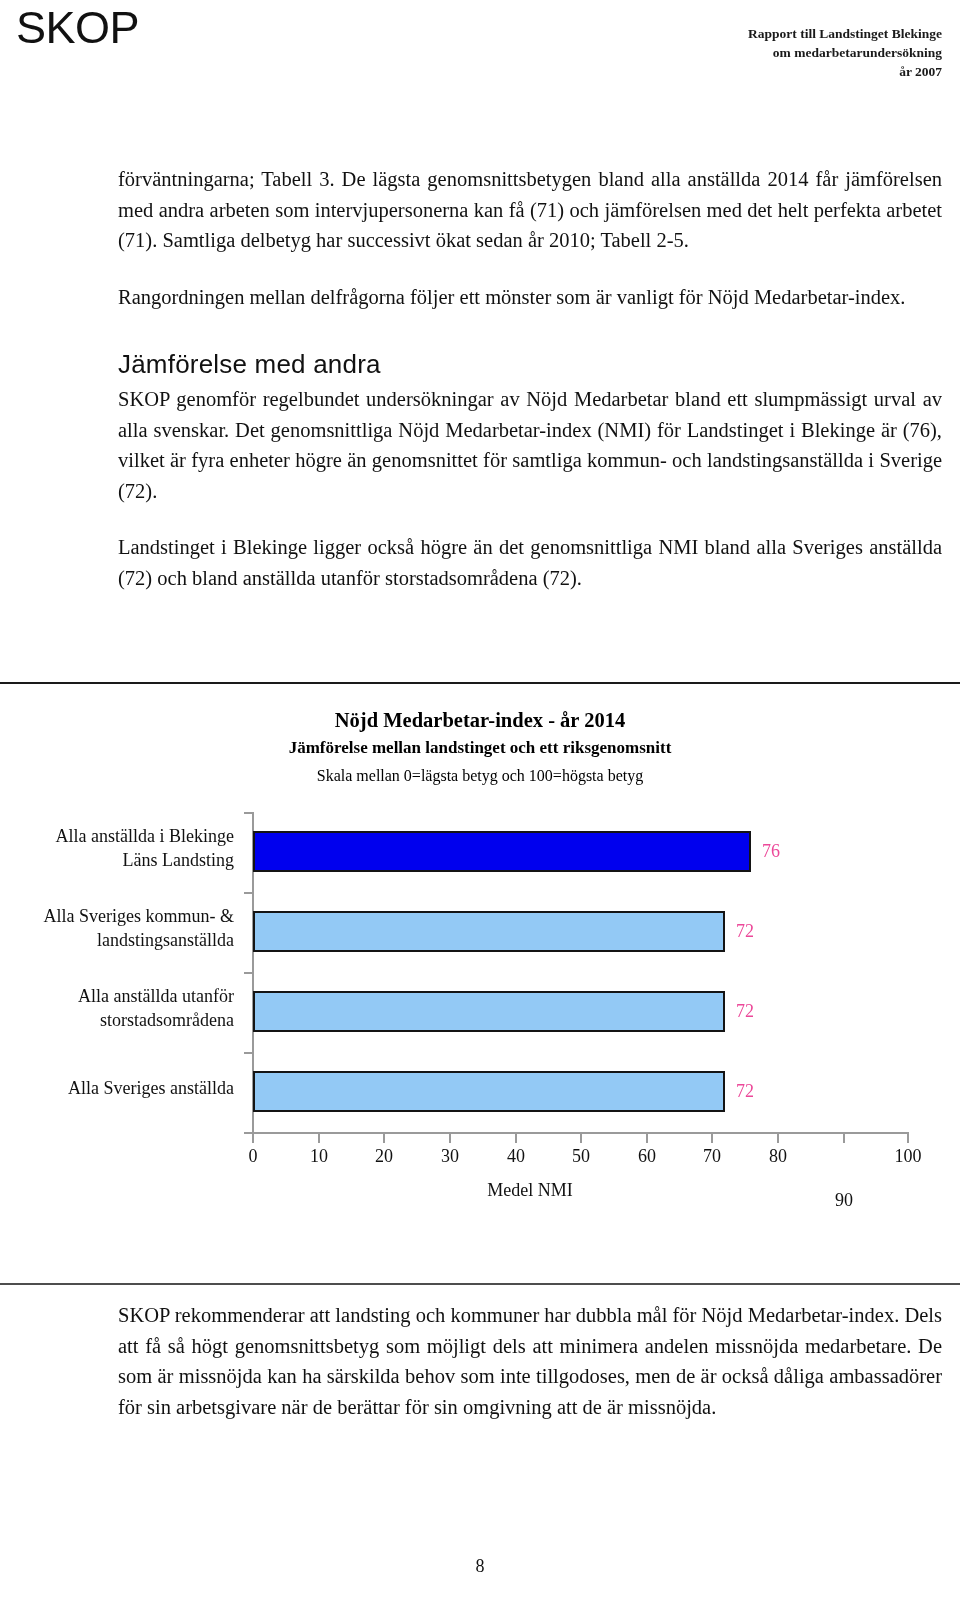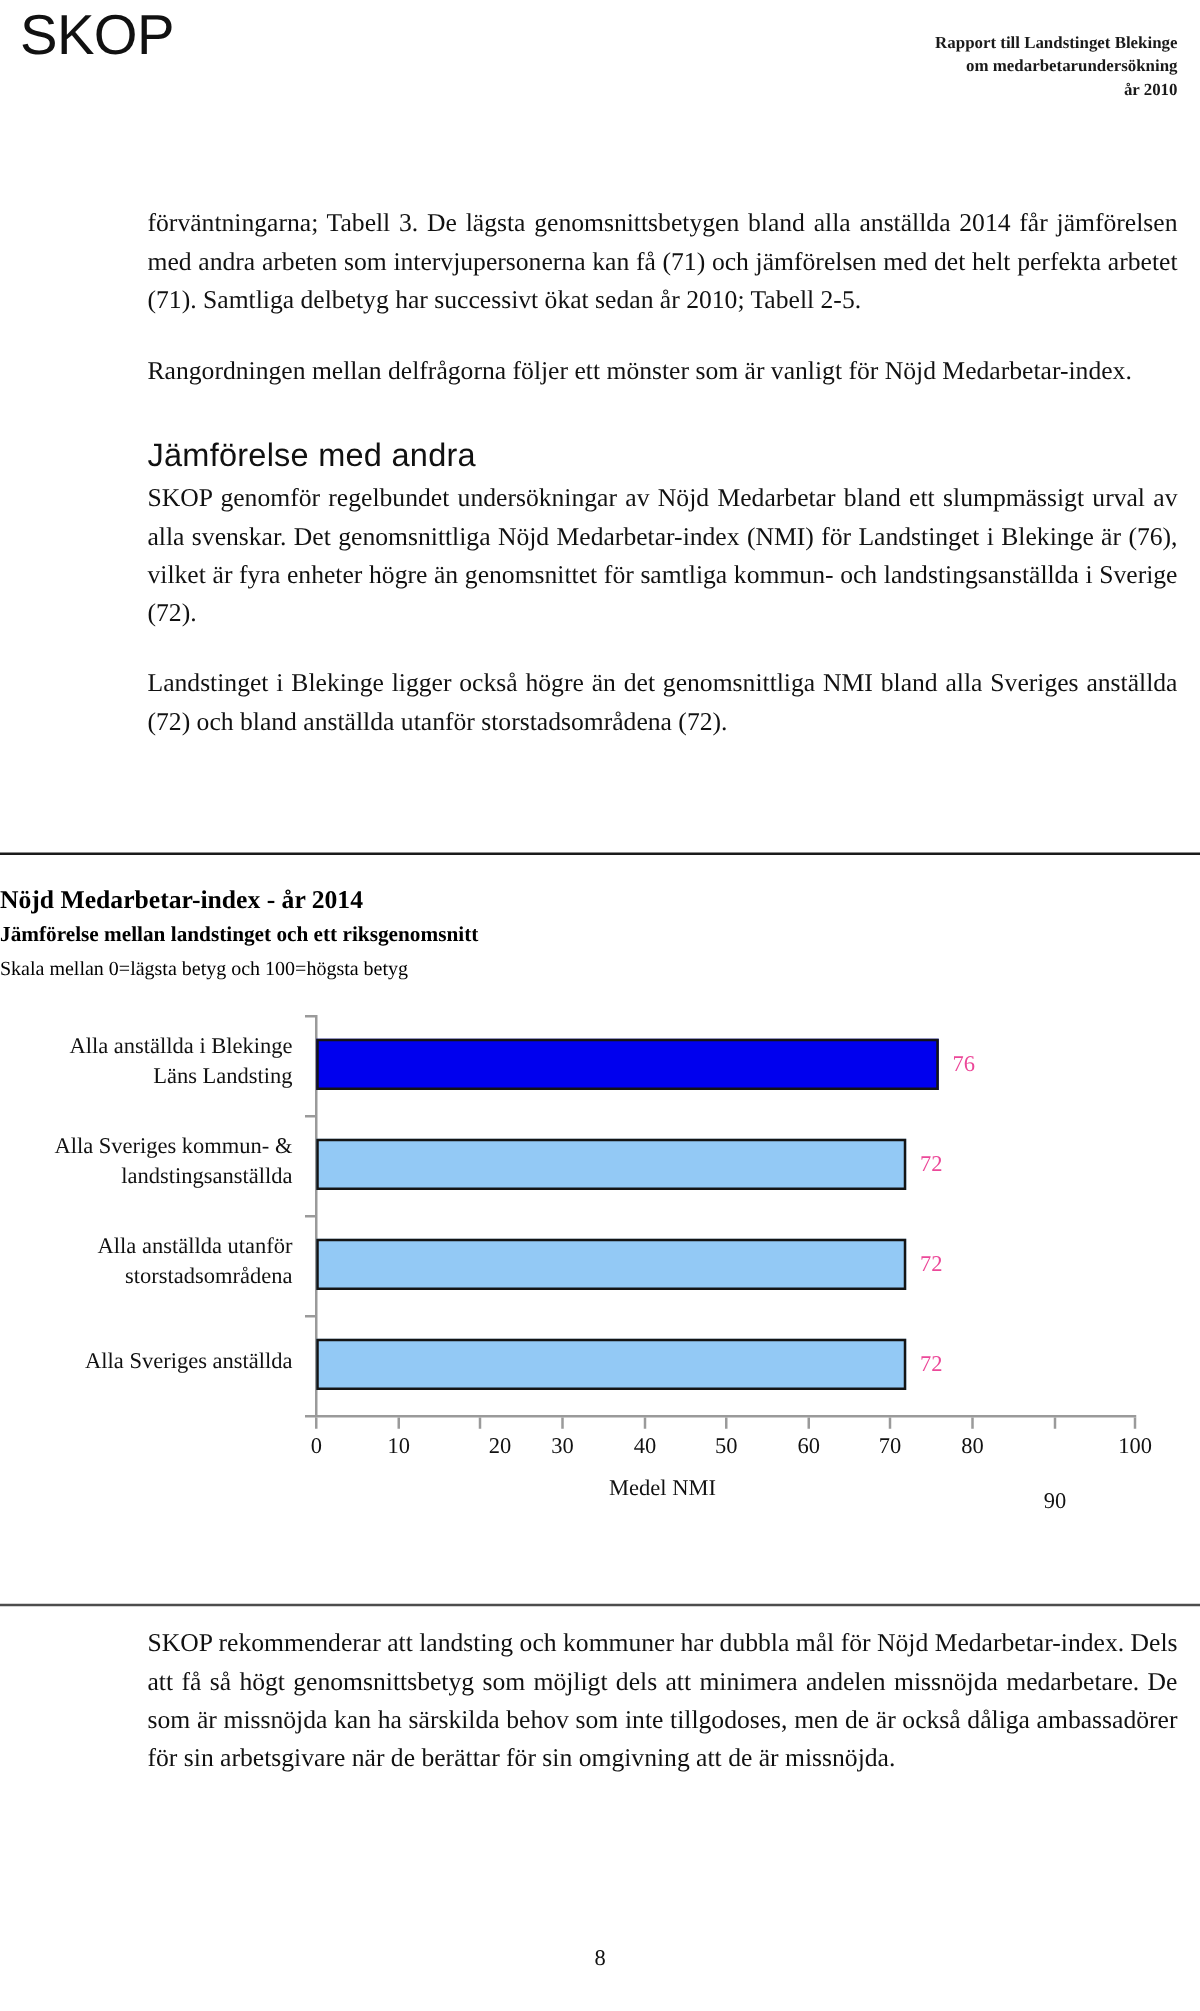--- a/index.html
+++ b/index.html
@@ -83,21 +83,21 @@
   .hrule.gray { background: #4d4d4d; height: 2px; }
 
   
   .chart-block {
     position: absolute;
     left: 0;
     top: 706px;
     width: 960px;
   }
   .chart-titles {
-    text-align: left;
+    text-align: center;
     margin-bottom: 18px;
   }
   .chart-title-1 {
     font-size: 20.5px;
     font-weight: 700;
     line-height: 28px;
   }
   .chart-title-2 {
     font-size: 17px;
     font-weight: 700;
@@ -213,21 +213,21 @@
   }
 </style>
 </head>
 <body>
 
 <div class="page-header">
   <div class="logo">SKOP</div>
   <div class="header-right">
     <span class="hdr-line">Rapport till Landstinget Blekinge</span>
     <span class="hdr-line">om medarbetarundersökning</span>
-    <span class="hdr-line">år 2010</span>
+    <span class="hdr-line">år 2007</span>
   </div>
 </div>
 
 <div class="content">
   <p class="para">förväntningarna; Tabell 3. De lägsta genomsnittsbetygen bland alla anställda 2014 får jämförelsen med andra arbeten som intervjupersonerna kan få (71) och jämförelsen med det helt perfekta arbetet (71). Samtliga delbetyg har successivt ökat sedan år 2010; Tabell 2-5.</p>
   <p class="para gap">Rangordningen mellan delfrågorna följer ett mönster som är vanligt för Nöjd Medarbetar-index.</p>
   <h2 class="section-heading">Jämförelse med andra</h2>
   <p class="para">SKOP genomför regelbundet undersökningar av Nöjd Medarbetar bland ett slumpmässigt urval av alla svenskar. Det genomsnittliga Nöjd Medarbetar-index (NMI) för Landstinget i Blekinge är (76), vilket är fyra enheter högre än genomsnittet för samtliga kommun- och landstingsanställda i Sverige (72).</p>
   <p class="para gap">Landstinget i Blekinge ligger också högre än det genomsnittliga NMI bland alla Sveriges anställda (72) och bland anställda utanför storstadsområdena (72).</p>
 </div>
@@ -294,21 +294,21 @@
       <div class="cat-label" style="top:24px;">
         <span>Alla Sveriges anställda</span>
       </div>
       <div class="bar secondary" style="top:19px; width:472px;"></div>
       <div class="bar-value" style="left:736px; top:27px;">72</div>
     </div>
 
     <div class="xticklabels">
       <div class="xticklabel" style="left:253px;">0</div>
       <div class="xticklabel" style="left:319px;">10</div>
-      <div class="xticklabel" style="left:400px;">20</div>
+      <div class="xticklabel" style="left:384px;">20</div>
       <div class="xticklabel" style="left:450px;">30</div>
       <div class="xticklabel" style="left:516px;">40</div>
       <div class="xticklabel" style="left:581px;">50</div>
       <div class="xticklabel" style="left:647px;">60</div>
       <div class="xticklabel" style="left:712px;">70</div>
       <div class="xticklabel" style="left:778px;">80</div>
       <div class="xticklabel" style="left:844px;margin-top:44px;">90</div>
       <div class="xticklabel" style="left:908px;">100</div>
     </div>
 

